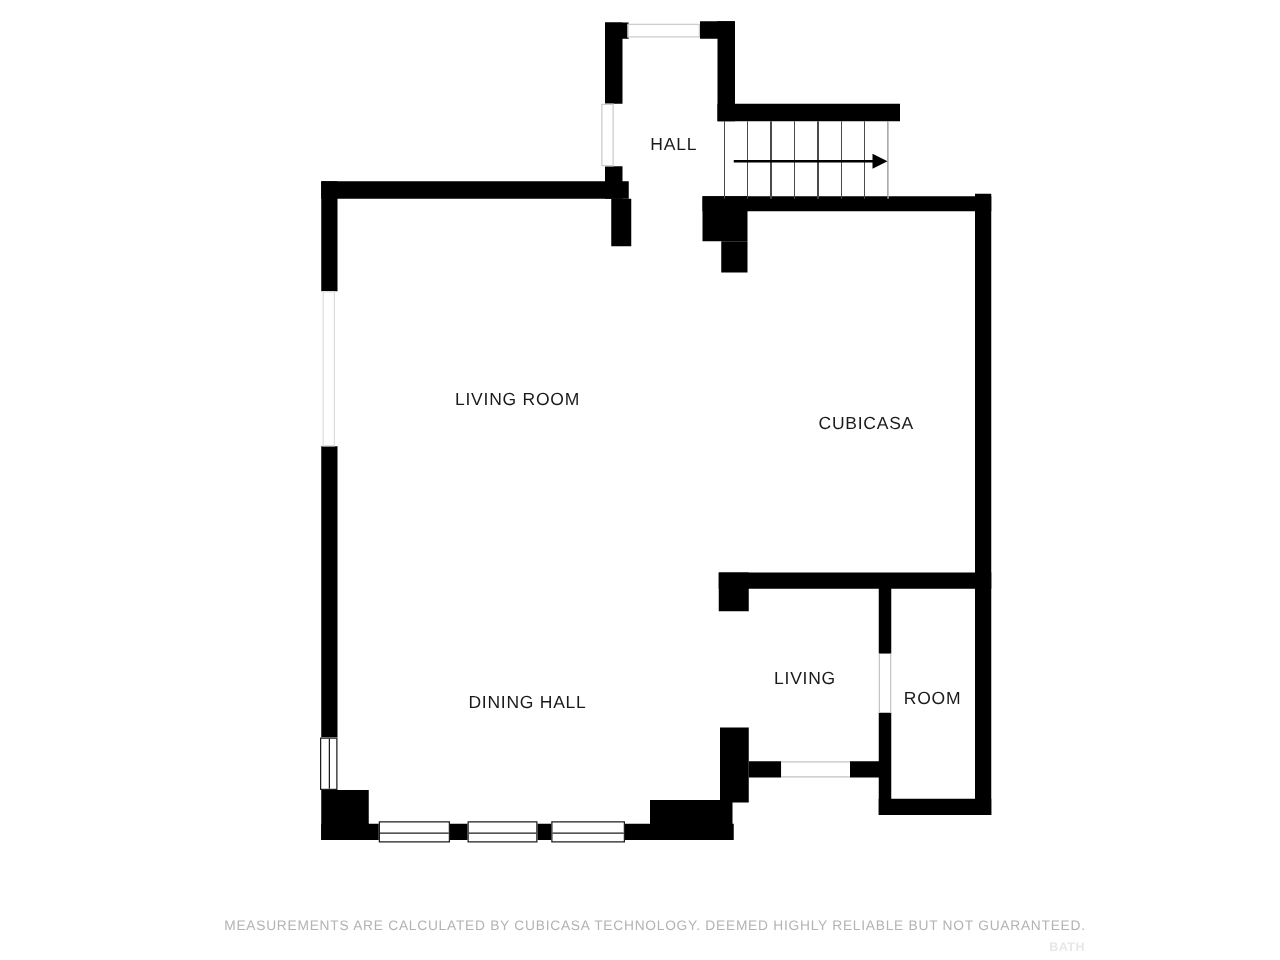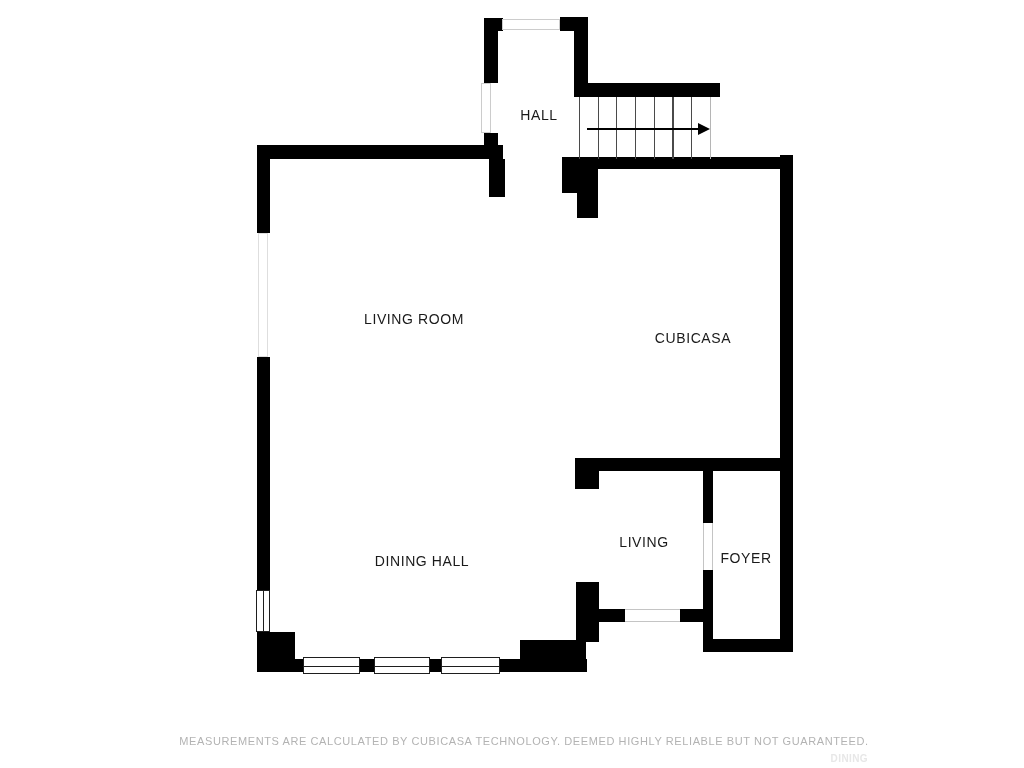--- a/index.html
+++ b/index.html
@@ -92,18 +92,18 @@
 
   <div class="stairs"></div>
   <div class="stair-arrow-line"></div>
   <div class="stair-arrow-head"></div>
 
   <div class="room-label" style="left:527px;top:115px">HALL</div>
   <div class="room-label" style="left:402px;top:319px">LIVING ROOM</div>
   <div class="room-label" style="left:681px;top:338px">CUBICASA</div>
   <div class="room-label" style="left:410px;top:561px">DINING HALL</div>
   <div class="room-label" style="left:632px;top:542px">LIVING</div>
-  <div class="room-label" style="left:734px;top:558px">FOYER</div>
+  <div class="room-label" style="left:734px;top:558px">ROOM</div>
 
   <div class="disclaimer">MEASUREMENTS ARE CALCULATED BY CUBICASA TECHNOLOGY. DEEMED HIGHLY RELIABLE BUT NOT GUARANTEED.</div>
-  <div class="watermark">DINING</div>
+  <div class="watermark">BATH</div>
 
 </div>
 
 </body></html>

